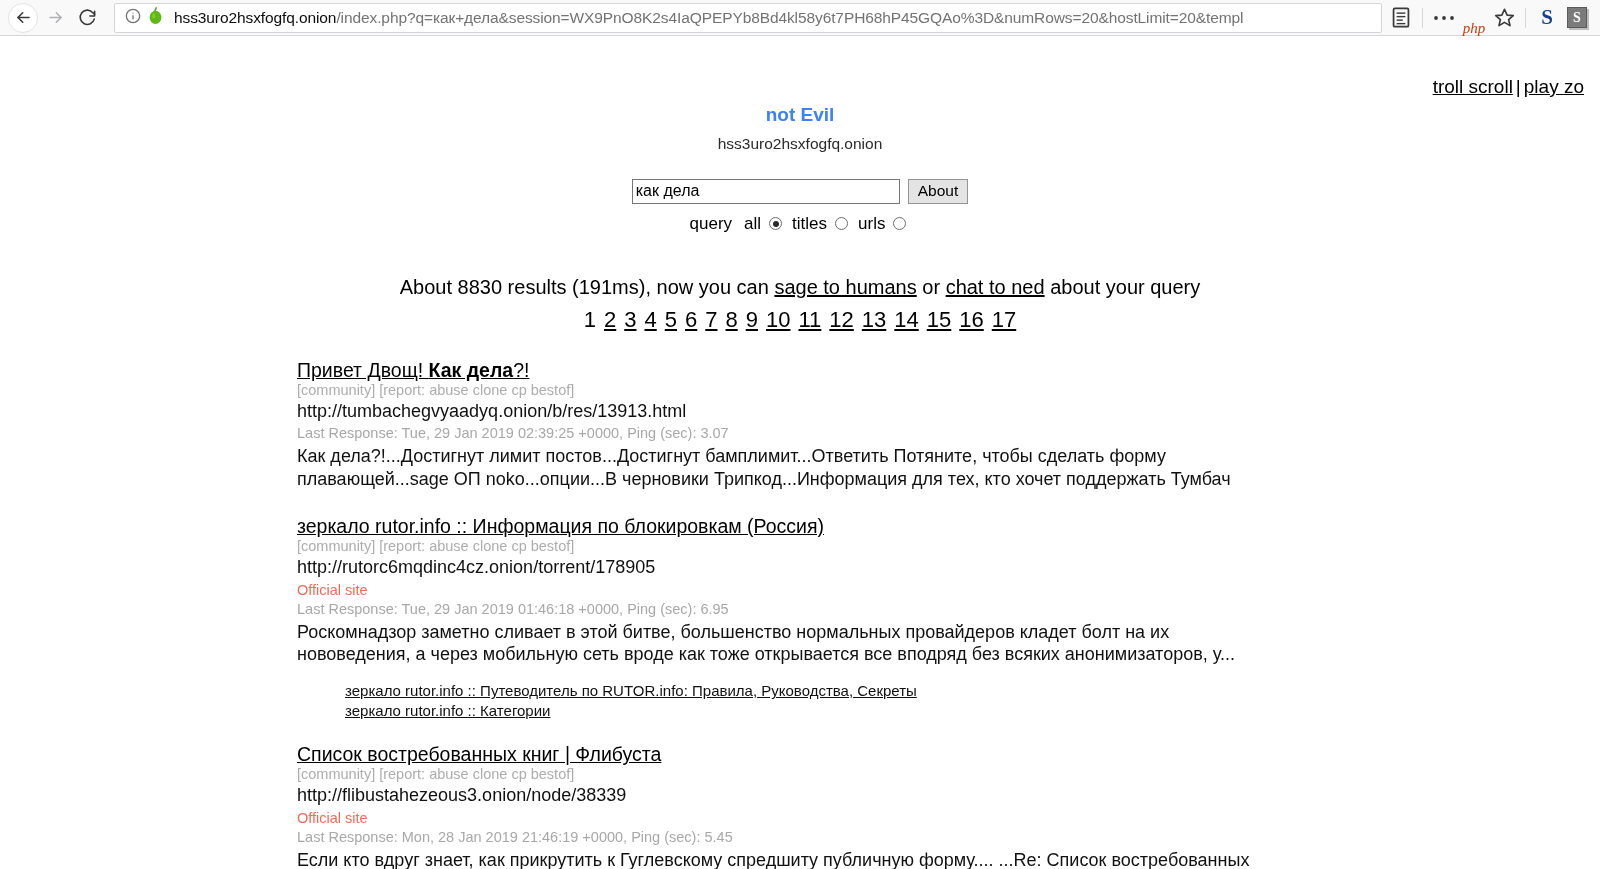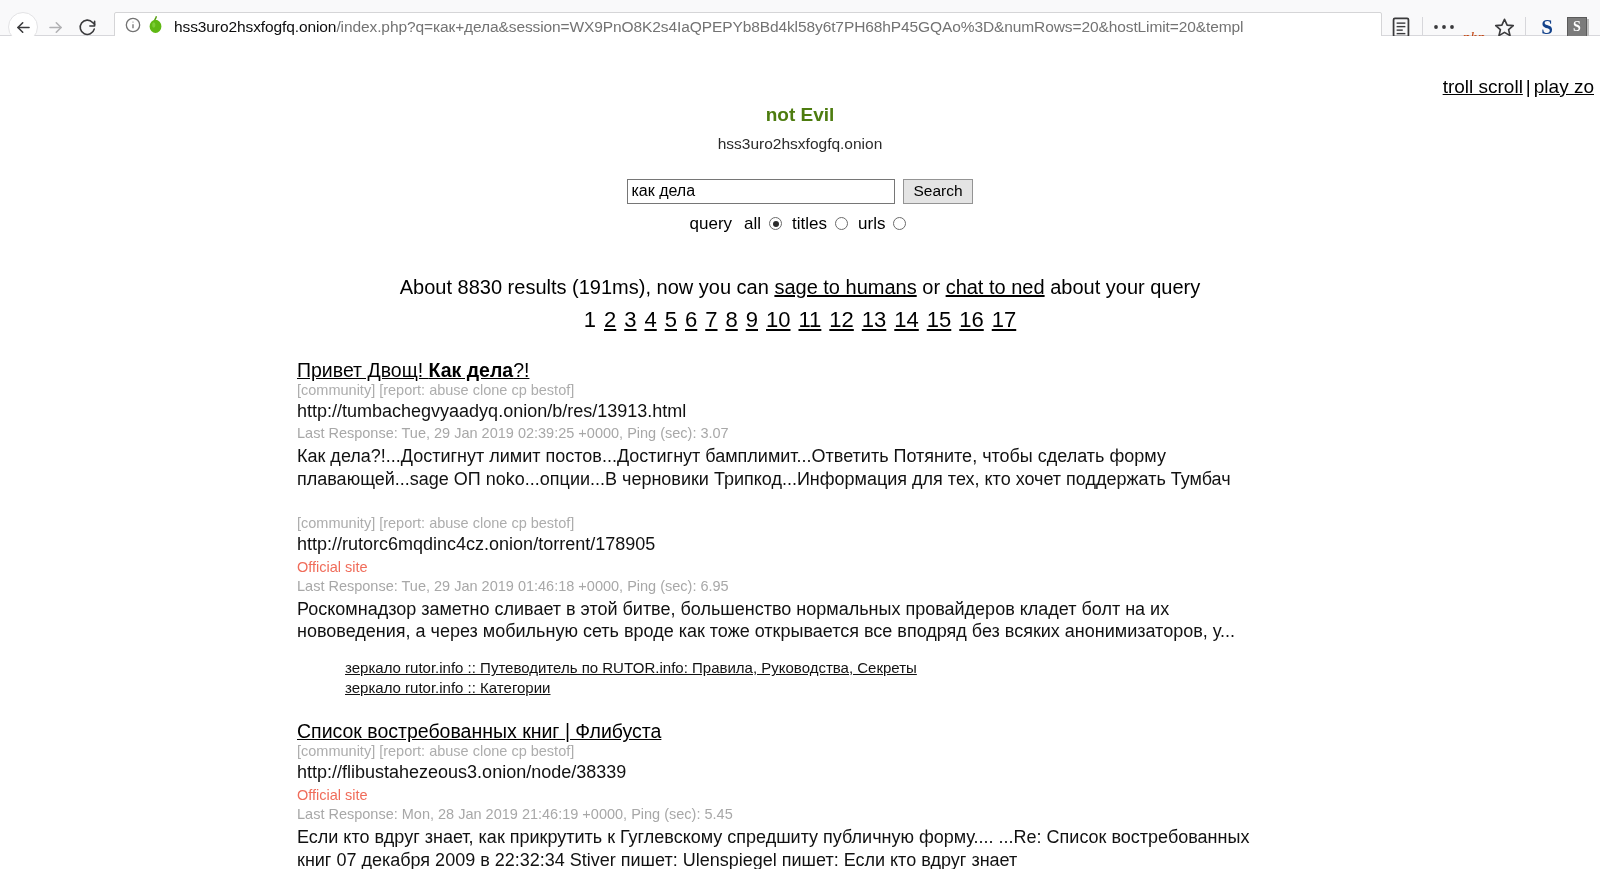--- a/index.html
+++ b/index.html
@@ -11,20 +11,21 @@
     font-family: "Liberation Sans", sans-serif;
   }
 
   
   #browser-chrome {
     position: relative;
     height: 36px;
     background: #f9f9fa;
     border-bottom: 1px solid #d7d7db;
     display: flex;
+    align-items: center;
     padding: 12px 8px;
   }
   .nav-btn {
     width: 30px; height: 30px;
     display: flex; align-items: center; justify-content: center;
     border-radius: 50%;
     flex: 0 0 auto;
     margin-right: 2px;
   }
   .nav-btn.back { border: 1px solid #e3e3e5; background:#fff; }
@@ -100,37 +101,37 @@
     position: relative;
     width: 1600px;
     height: 833px;
     background: #ffffff;
     overflow: hidden;
   }
 
   #toplinks {
     position: absolute;
     top: 40px;
-    right: 6px;
+    right: 16px;
     font-size: 19px;
     color: #000;
     white-space: nowrap;
     margin-left: 42px;
   }
   #toplinks a { color:#000; text-decoration: underline; }
   #toplinks .sep { text-decoration:none; padding: 0 3px; }
 
   #site-header {
     padding-top: 68px;
     text-align: center;
   }
   #site-title {
     font-size: 19px;
     font-weight: bold;
-    color: #4d7c0f;
+    color: #3b82f6;
     line-height: 1.2;
   }
   #site-domain {
     font-size: 15.5px;
     color: #2b2b2b;
     margin-top: 8px;
   }
 
   #search-area { text-align:center; margin-top: 26px; }
   #search-row { display:inline-flex; align-items: stretch; }
@@ -340,21 +341,21 @@
   </div>
 
   <div id="site-header">
     <div id="site-title">not Evil</div>
     <div id="site-domain">hss3uro2hsxfogfq.onion</div>
   </div>
 
   <div id="search-area">
     <div id="search-row">
       <input id="search-input" type="text" value="как дела" style="">
-      <button id="search-button">Search</button>
+      <button id="search-button">About</button>
     </div>
     <div id="radio-row">
       <span class="rlabel first">query</span>
       <span class="rlabel">all</span>
       <span class="radio checked"></span>
       <span class="rlabel">titles</span>
       <span class="radio"></span>
       <span class="rlabel">urls</span>
       <span class="radio"></span>
     </div>
@@ -368,20 +369,21 @@
 
   <div id="results">
       <div class="result">
         <div><a class="result-title" href="#">Привет Двощ! <b>Как дела</b>?!</a></div>
         <div class="result-tags">[community] [report: abuse clone cp bestof]</div>
         <div class="result-url">http://tumbachegvyaadyq.onion/b/res/13913.html</div>
         <div class="result-resp">Last Response: Tue, 29 Jan 2019 02:39:25 +0000, Ping (sec): 3.07</div>
         <div class="result-snippet">Как дела?!...Достигнут лимит постов...Достигнут бамплимит...Ответить Потяните, чтобы сделать форму плавающей...sage ОП noko...опции...В черновики Трипкод...Информация для тех, кто хочет поддержать Тумбач</div>
       </div>
       <div class="result">
+        <div><a class="result-title" href="#">зеркало rutor.info :: Информация по блокировкам (Россия)</a></div>
         <div class="result-tags">[community] [report: abuse clone cp bestof]</div>
         <div class="result-url">http://rutorc6mqdinc4cz.onion/torrent/178905</div>
         <div class="official">Official site</div>
         <div class="result-resp">Last Response: Tue, 29 Jan 2019 01:46:18 +0000, Ping (sec): 6.95</div>
         <div class="result-snippet">Роскомнадзор заметно сливает в этой битве, большенство нормальных провайдеров кладет болт на их нововедения, а через мобильную сеть вроде как тоже открывается все вподряд без всяких анонимизаторов, у...</div>
         <div class="sublinks">
           <a class="sublink" href="#">зеркало rutor.info :: Путеводитель по RUTOR.info: Правила, Руководства, Секреты</a>
           <a class="sublink" href="#">зеркало rutor.info :: Категории</a>
         </div>
       </div>

